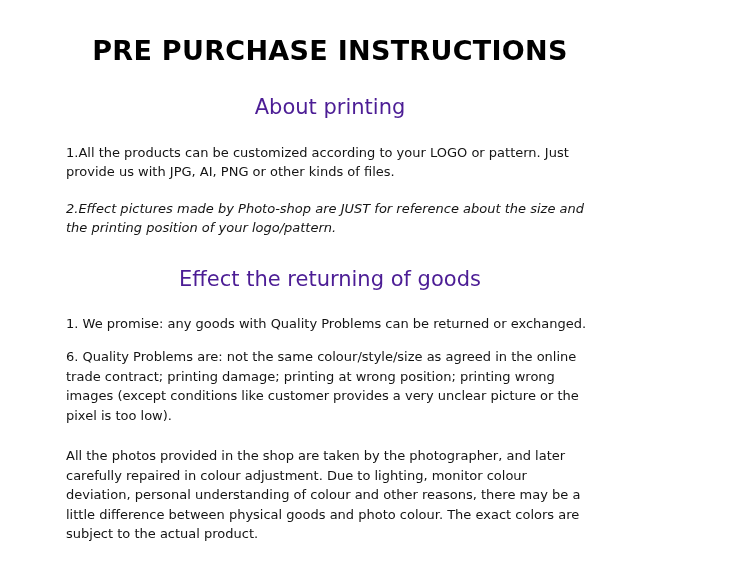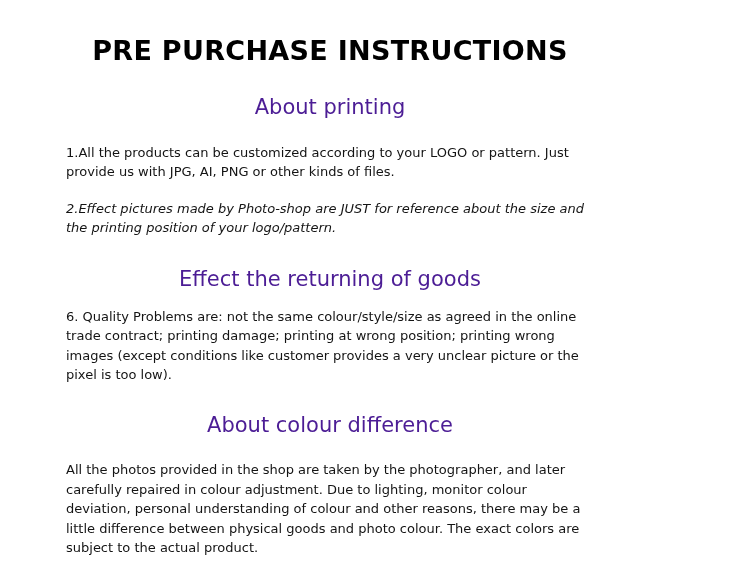--- a/index.html
+++ b/index.html
@@ -61,21 +61,21 @@
   <h1 class="doc-title">PRE PURCHASE INSTRUCTIONS</h1>
 
   <h2 class="section-heading heading-printing">About printing</h2>
 
   <p class="para p-gap-lg">1.All the products can be customized according to your LOGO or pattern. Just provide us with JPG, AI, PNG or other kinds of files.</p>
 
   <p class="para p-gap-md">2.Effect pictures made by Photo-shop are JUST for reference about the size and the printing position of your logo/pattern.</p>
 
   <h2 class="section-heading heading-returning">Effect the returning of goods</h2>
 
+  <p class="para p-gap-lg">1. We promise: any goods with Quality Problems can be returned or exchanged.</p>
 
   <p class="para p-gap-sm">6. Quality Problems are: not the same colour/style/size as agreed in the online trade contract; printing damage; printing at wrong position; printing wrong images (except conditions like customer provides a very unclear picture or the pixel is too low).</p>
 
 
-  <h2 class="section-heading heading-colour">About colour difference</h2>
 
   <p class="para p-gap-lg">All the photos provided in the shop are taken by the photographer, and later carefully repaired in colour adjustment. Due to lighting, monitor colour deviation, personal understanding of colour and other reasons, there may be a little difference between physical goods and photo colour. The exact colors are subject to the actual product.</p>
 
 </div>
 
 </body></html>

